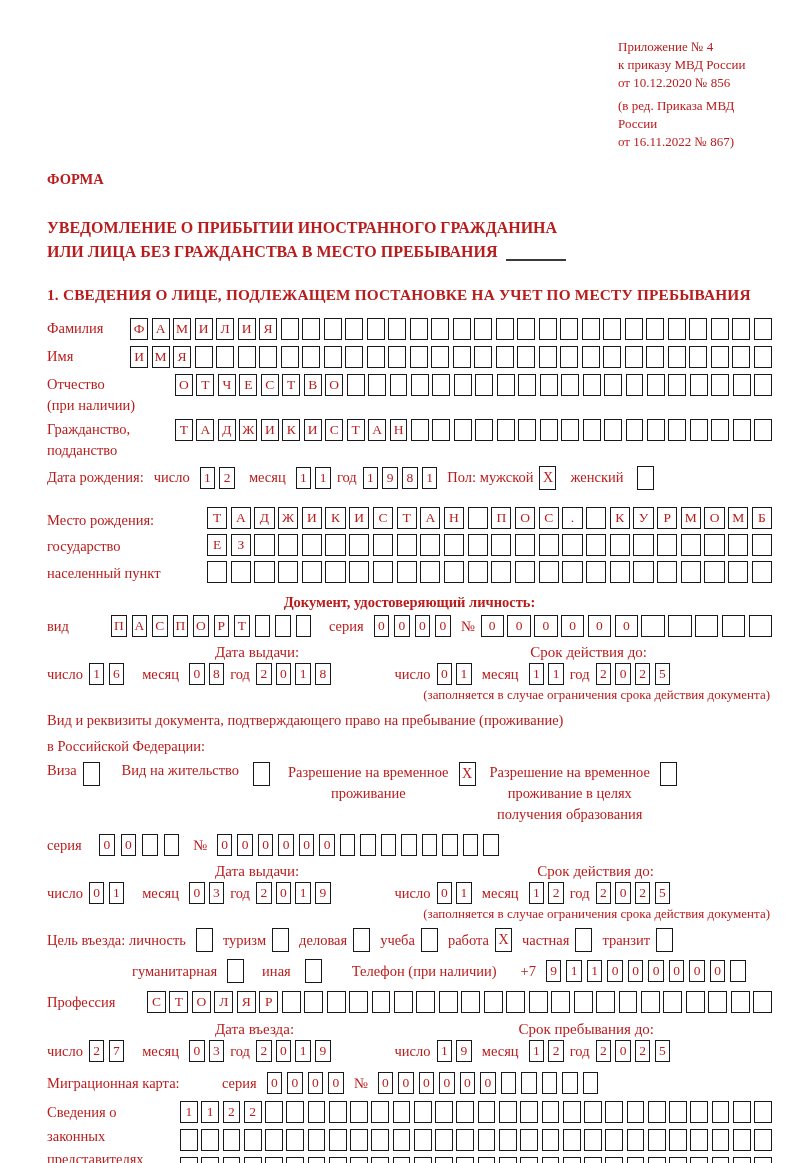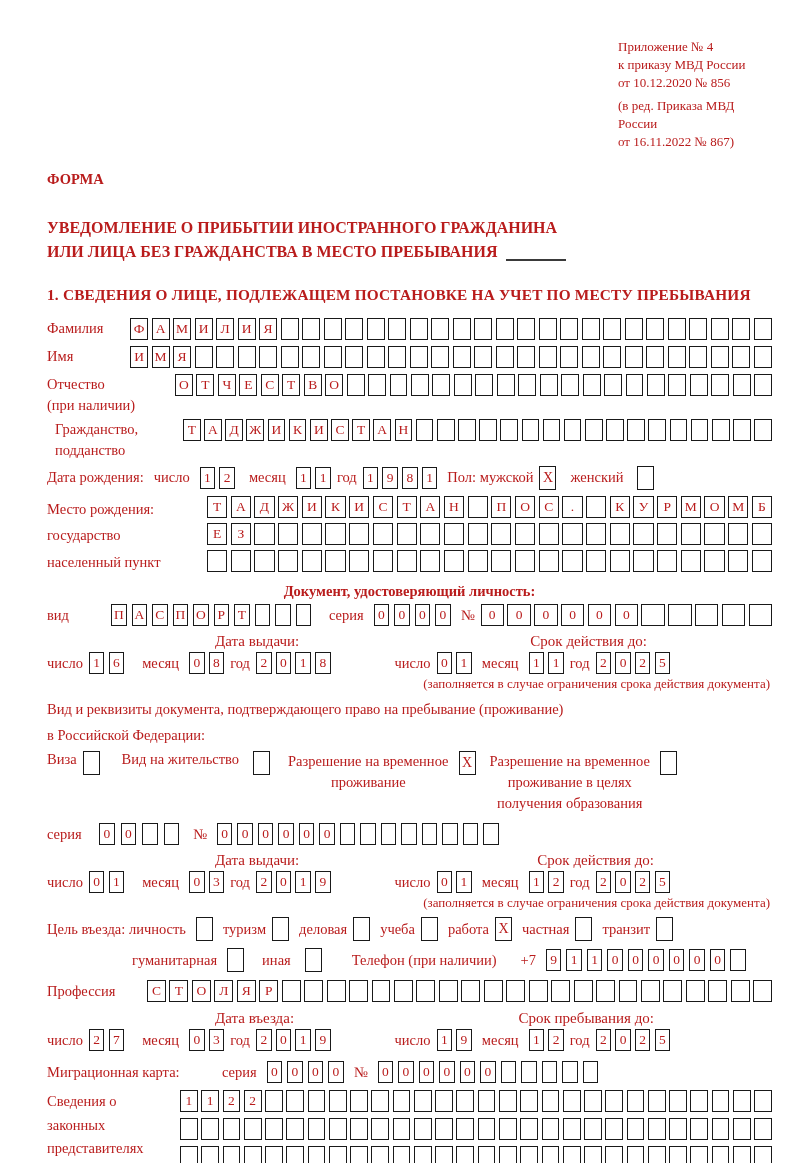--- a/index.html
+++ b/index.html
@@ -160,21 +160,21 @@
         <span class="cell"></span>
         <span class="cell"></span>
         <span class="cell"></span>
         <span class="cell"></span>
         <span class="cell"></span>
         <span class="cell"></span>
       </span>
   </div>
 
   <div class="frow top" style="margin-top:2px;">
-    <span class="lblblock" style="width:128px;margin-left:8px;">
+    <span class="lblblock" style="width:128px;">
       <div>Гражданство,</div>
         <div>подданство</div>
     </span>
     <span class="cells">
         <span class="cell">Т</span>
         <span class="cell">А</span>
         <span class="cell">Д</span>
         <span class="cell">Ж</span>
         <span class="cell">И</span>
         <span class="cell">К</span>
@@ -221,21 +221,21 @@
         <span class="cell">9</span>
         <span class="cell">8</span>
         <span class="cell">1</span>
       </span>
     <span class="lbl g10"><span>Пол:</span> <span>мужской</span></span>
     <span class="cb g6">X</span>
     <span class="lbl g14">женский</span>
     <span class="cb g14"></span>
   </div>
 
-  <div class="frow top" style="margin-top:6px;">
+  <div class="frow top" style="margin-top:17px;">
     <span class="lblblock" style="width:160px;line-height:26.5px;">
       <div>Место рождения:</div>
         <div>государство</div>
         <div>населенный пункт</div>
     </span>
     <span class="stack">
       <span class="cells">
           <span class="cell">Т</span>
           <span class="cell">А</span>
           <span class="cell">Д</span>

